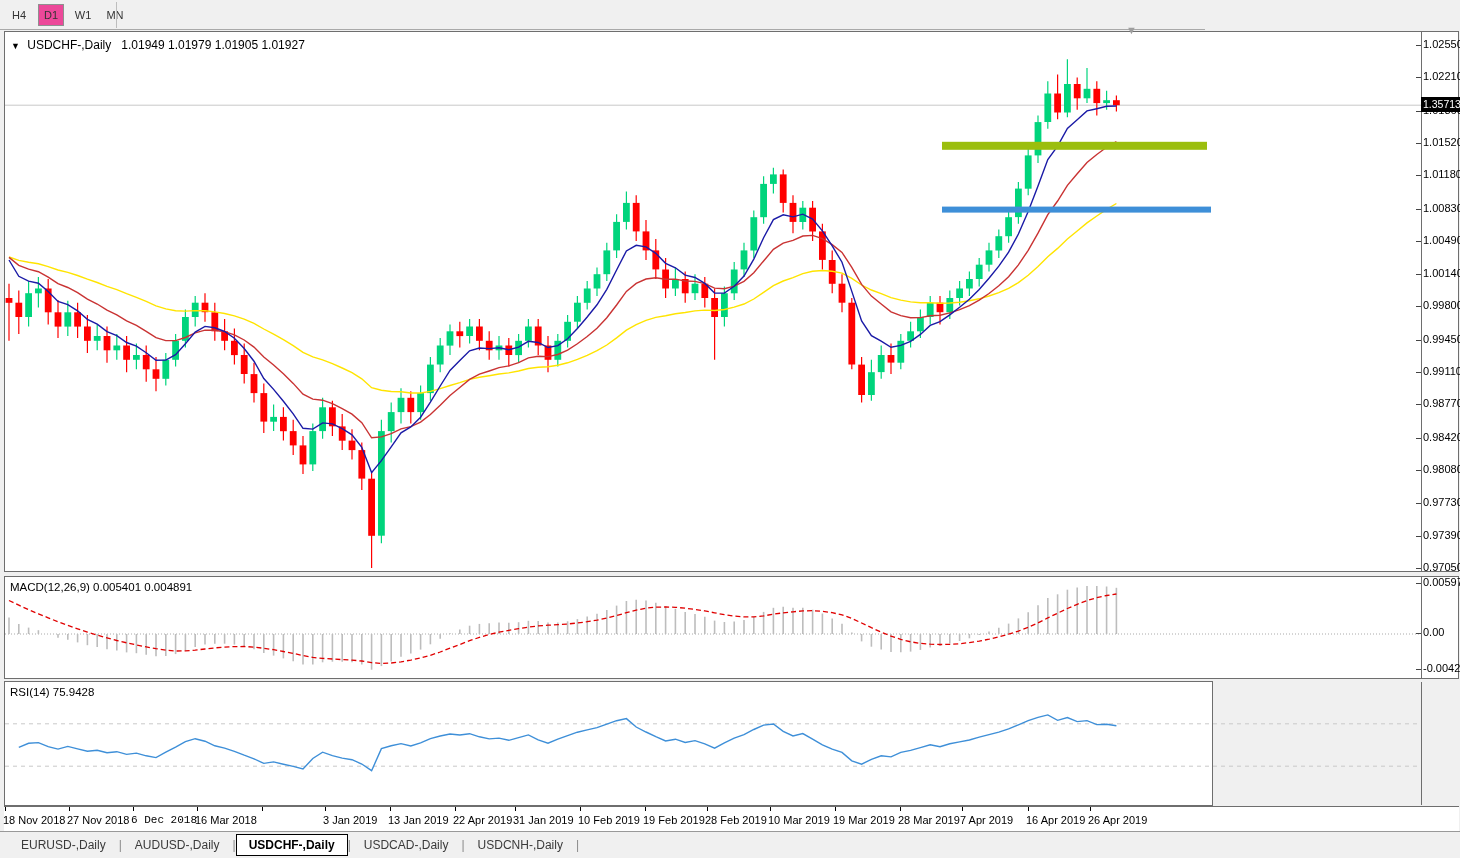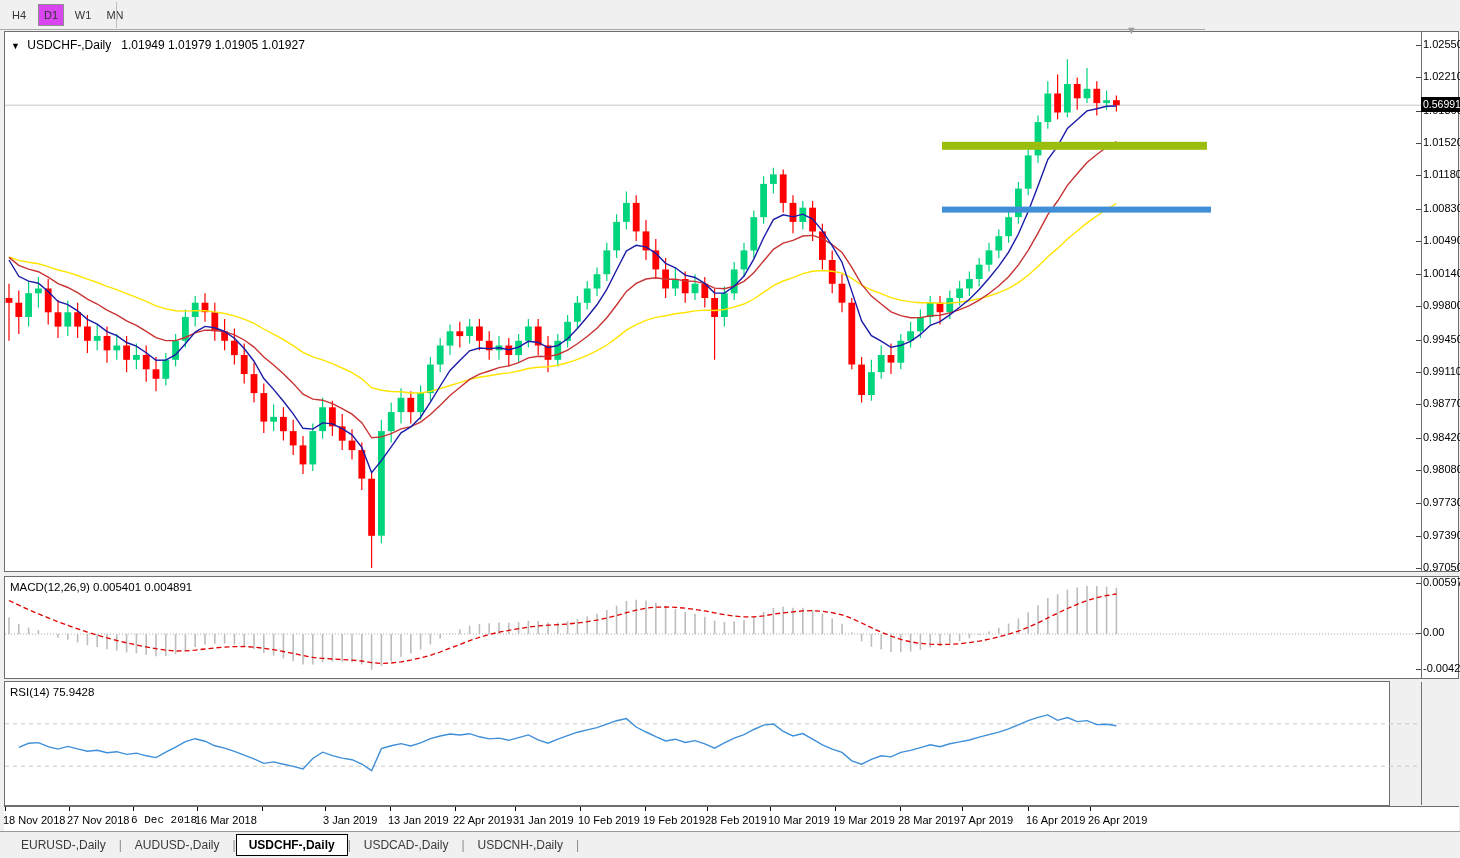--- a/index.html
+++ b/index.html
@@ -6,28 +6,28 @@
   html,body { width:1460px; height:858px; overflow:hidden; }
   body { font-family: "Liberation Sans", sans-serif; background:#F0F0F0; }
   #screen { position:relative; width:1460px; height:858px; background:#F0F0F0; }
 
   
   #toolbar { position:absolute; left:0; top:0; width:1205px; height:30px;
              background:#F0F0F0; border-bottom:1px solid #A9A9A9; display:flex; align-items:center; }
   .tf-tab { display:inline-flex; align-items:center; justify-content:center;
             min-width:26px; height:22px; margin-left:6px; padding:0 3px;
             font-size:11px; color:#333; cursor:default; }
-  .tf-tab.active { background:#d946ef; border:1px solid #8F8F8F; }
+  .tf-tab.active { background:#ec4899; border:1px solid #8F8F8F; }
   #tf-sep { position:absolute; left:116px; top:2px; width:1px; height:26px; background:#BDBDBD; }
 
   
   .panel { position:absolute; background:#FFFFFF; border:1px solid #6E6E6E; }
   #main-panel { left:4px; top:31px; width:1455px; height:541px; }
   #macd-panel { left:4px; top:576px; width:1455px; height:103px; }
-  #rsi-panel  { left:4px; top:681px; width:1386px; height:125px; }
+  #rsi-panel  { left:4px; top:681px; width:1209px; height:125px; }
   #date-axis  { left:4px; top:806px; width:1455px; height:25px; background:#fff;
                 border-top:1px solid #6E6E6E; position:absolute; }
 
   .axis-line { position:absolute; left:1416px; top:0; bottom:0; width:1px; background:#6E6E6E; }
 
   .chart-title { position:absolute; left:6px; top:6px; font-size:12px; color:#000; z-index:5; white-space:nowrap; }
   .chart-title .caret { font-size:9px; color:#000; margin-right:4px; }
   .ind-label { position:absolute; left:5px; top:4px; font-size:11.5px; color:#000; z-index:5; white-space:nowrap; }
 
   .tick-label { position:absolute; left:1423px; font-size:11px; color:#000; white-space:nowrap; }
@@ -481,21 +481,21 @@
     </div>
   <div id="macd-axis" style="position:absolute;left:0;top:576px;width:1460px;height:103px;pointer-events:none;">
       <div class="tick-dash" style="top: 7px;"></div>
       <div class="tick-label" style="top: 0px;">0.00597</div>
       <div class="tick-dash" style="top: 57px;"></div>
       <div class="tick-label" style="top: 50px;">0.00</div>
       <div class="tick-dash" style="top: 93px;"></div>
       <div class="tick-label" style="top: 86px;">-0.00424</div>
     </div>
 
-  <div id="price-tag">0.56991</div>
+  <div id="price-tag">1.35713</div>
 
   <div id="autoscroll-marker">▼</div>
 
   <div id="date-axis">
       <div class="date-tick" style="left: 1px;"></div>
       <div class="date-label" style="left: -1px;">18 Nov 2018</div>
       <div class="date-tick" style="left: 65px;"></div>
       <div class="date-label" style="left: 63px;">27 Nov 2018</div>
       <div class="date-tick" style="left: 129px;"></div>
       <div class="date-label" style="left: 127px; font-family: Liberation Mono, monospace;">6 Dec 2018</div>

